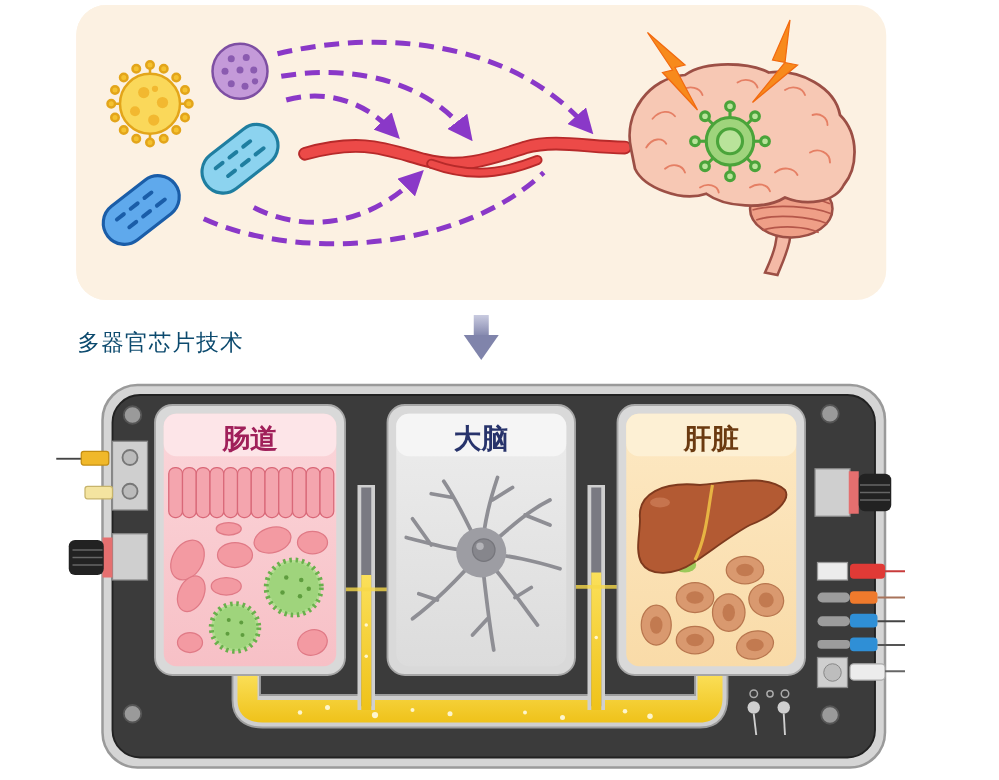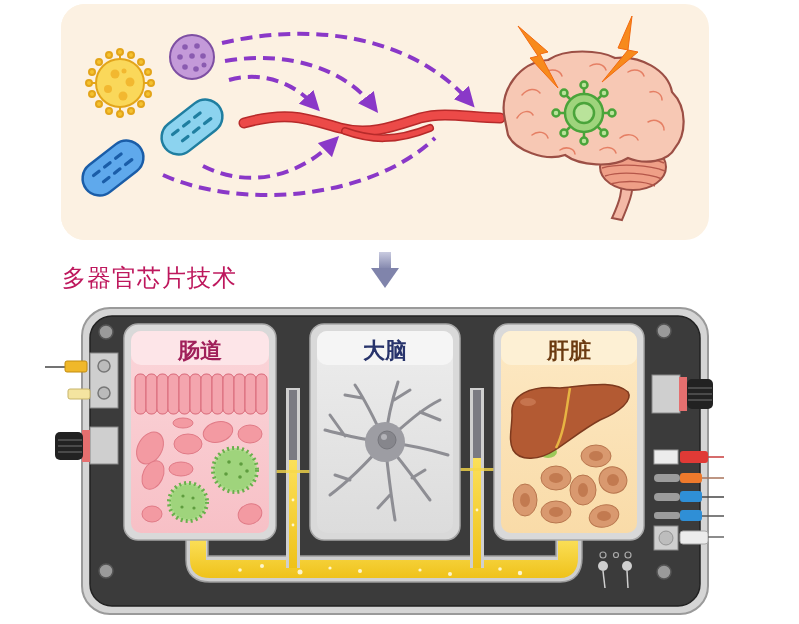--- a/index.html
+++ b/index.html
@@ -1,19 +1,19 @@
 <!DOCTYPE html>
 <html><head>
 <meta charset="utf-8">
 <style>
   html, body { margin: 0; padding: 0; background: #ffffff; }
   body { width: 799px; height: 624px; position: relative; overflow: hidden;
          font-family: "DejaVu Sans", "Liberation Sans", sans-serif; }
   #stage { position: absolute; left: 0; top: 0; width: 799px; height: 624px; }
-  .section-title { position: absolute; left: 62px; top: 262px; font-size: 24px; color: #be185d;
+  .section-title { position: absolute; left: 62px; top: 262px; font-size: 18px; color: #0c4a6e;
                    letter-spacing: 1px; font-family: "DejaVu Sans", sans-serif; }
   .chamber-label { font-family: "DejaVu Sans", sans-serif; font-size: 22px; font-weight: bold; }
 </style>
 </head>
 <body>
 
 <svg id="stage" viewBox="0 0 799 624" xmlns="http://www.w3.org/2000/svg">
   <defs>
     <linearGradient id="downArrowGrad" x1="0" y1="0" x2="0" y2="1">
       <stop offset="0" stop-color="#c9cbe0"></stop>

